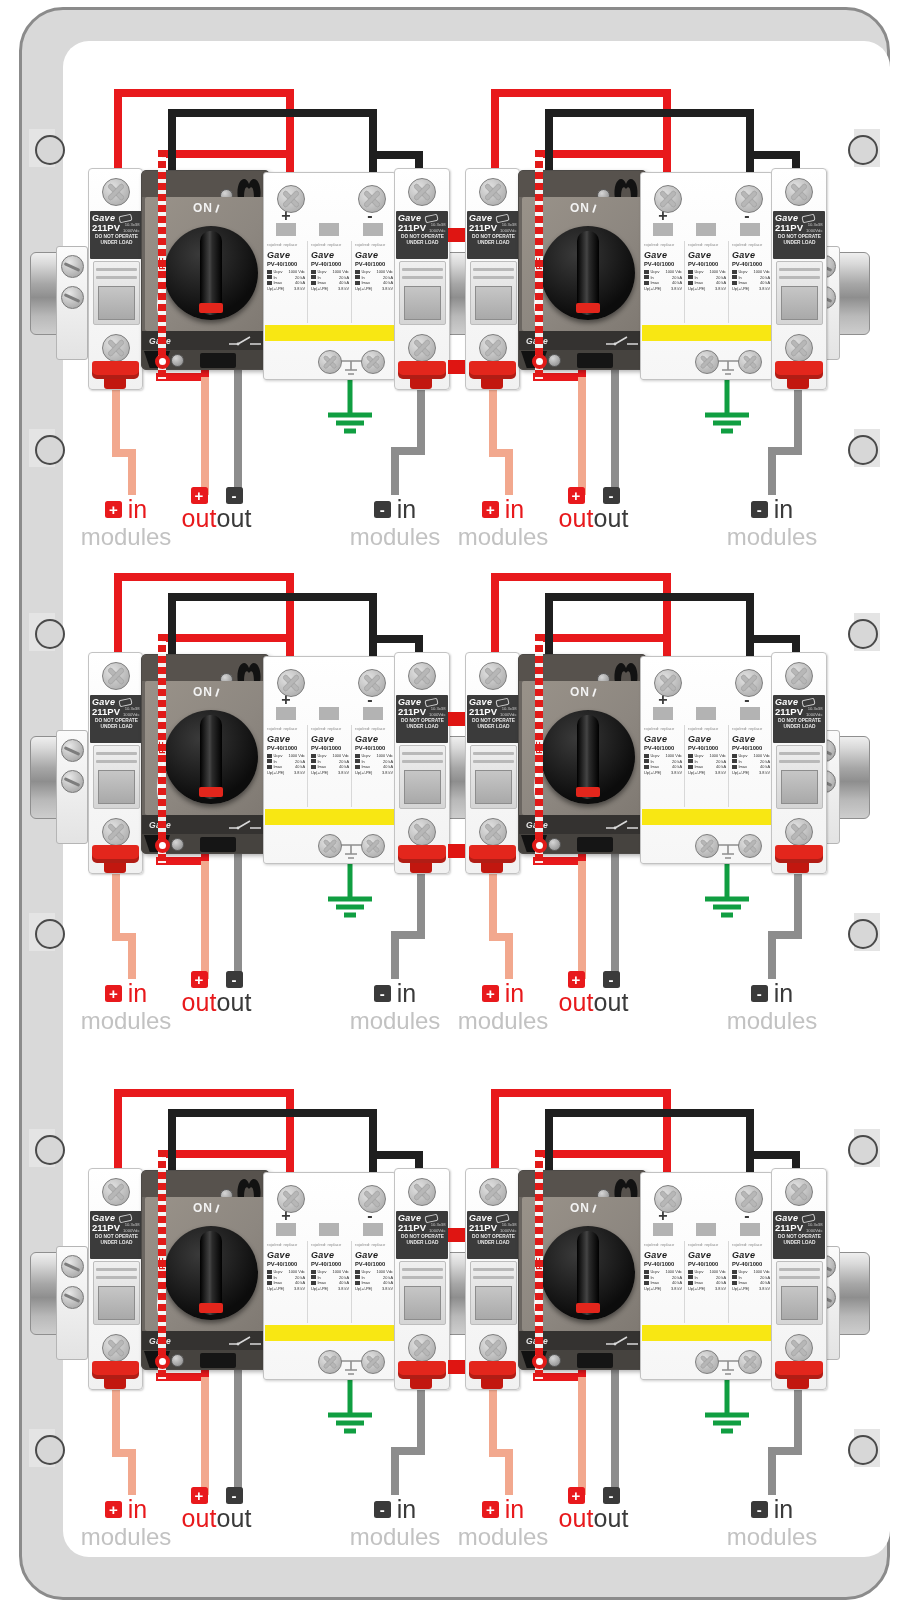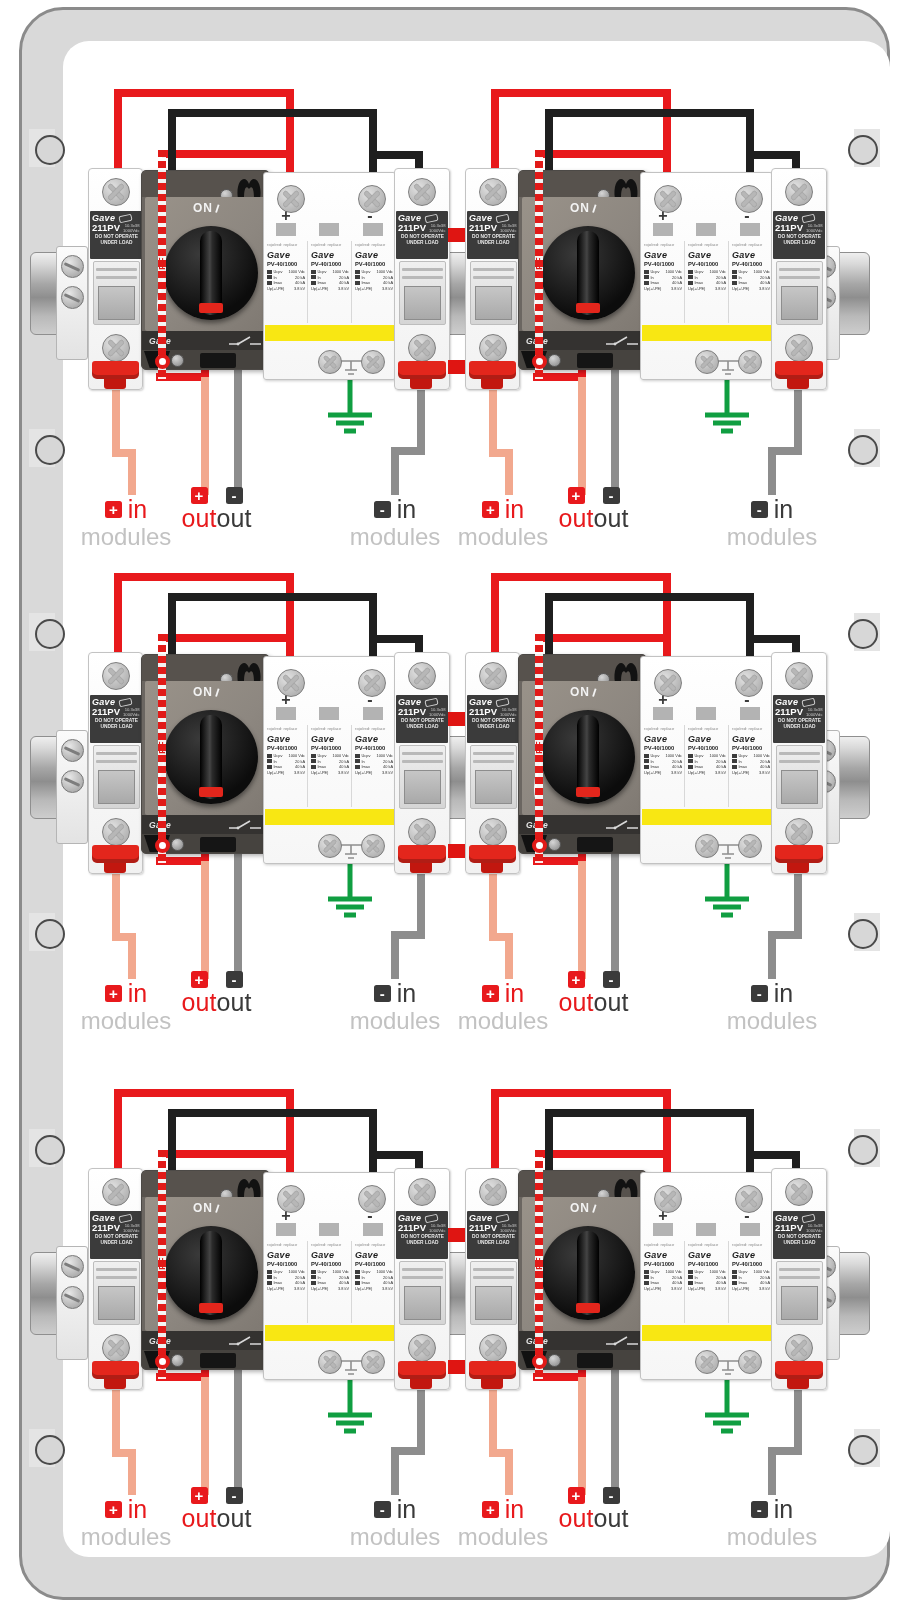--- a/index.html
+++ b/index.html
@@ -56,21 +56,21 @@
   .screw::before{transform:translate(-50%,-50%) rotate(45deg);}
   .screw::after{transform:translate(-50%,-50%) rotate(-45deg);}
   .fuse .screw.top{left:13px;top:9px;} .fuse .screw.bottom{left:13px;top:165px;}
   .fuse-label{position:absolute;left:1px;top:42px;width:49px;height:46px;background:#3b3b3b;
     color:#fff;padding:2px 1px 0 2px;border-radius:1px;}
   .gave{font-style:italic;font-weight:700;letter-spacing:.3px;}
   .fuse-brand-row{display:flex;align-items:center;}
   .fuse-brand-row .gave{font-size:9px;}
   .fuse-icon{margin-left:4px;width:11px;height:5px;border:1px solid #cfcfcf;border-radius:2px;
     transform:rotate(-12deg);}
-  .fuse-model-row{display:flex;align-items:flex-end;margin-top:-1px;}
+  .fuse-model-row{display:flex;align-items:center;margin-top:-1px;}
   .fuse-model{font-size:9.5px;font-weight:700;}
   .fuse-size{margin-left:3px;text-align:right;font-size:4.2px;color:#c9c9c9;line-height:1.2;}
   .fuse-size span{display:block;}
   .fuse-warn{margin-top:1px;text-align:center;font-size:4.8px;font-weight:700;line-height:1.15;color:#e9e9e9;}
   .fuse-handle{position:absolute;left:4px;top:92px;width:45px;height:62px;
     background:linear-gradient(#f0f0f0,#d5d5d5);border:1px solid #bdbdbd;border-radius:2px;}
   .fuse-ridge{position:absolute;left:2px;right:2px;height:3px;background:#b9b9b9;border-radius:1px;}
   .fuse-window{position:absolute;left:4px;top:24px;right:4px;height:32px;
     background:linear-gradient(#c6c6c6,#a9a9a9);border:1px solid #8d8d8d;}
   .fuse-cap{position:absolute;left:3px;right:3px;top:192px;height:18px;background:var(--terminal-red);

